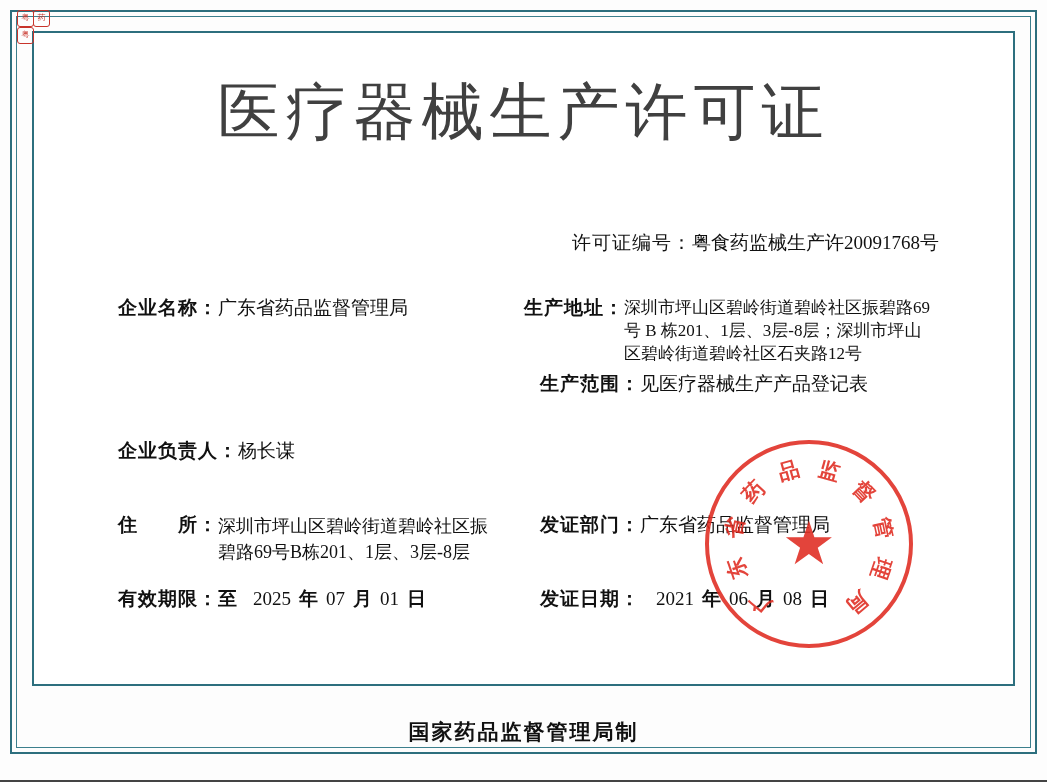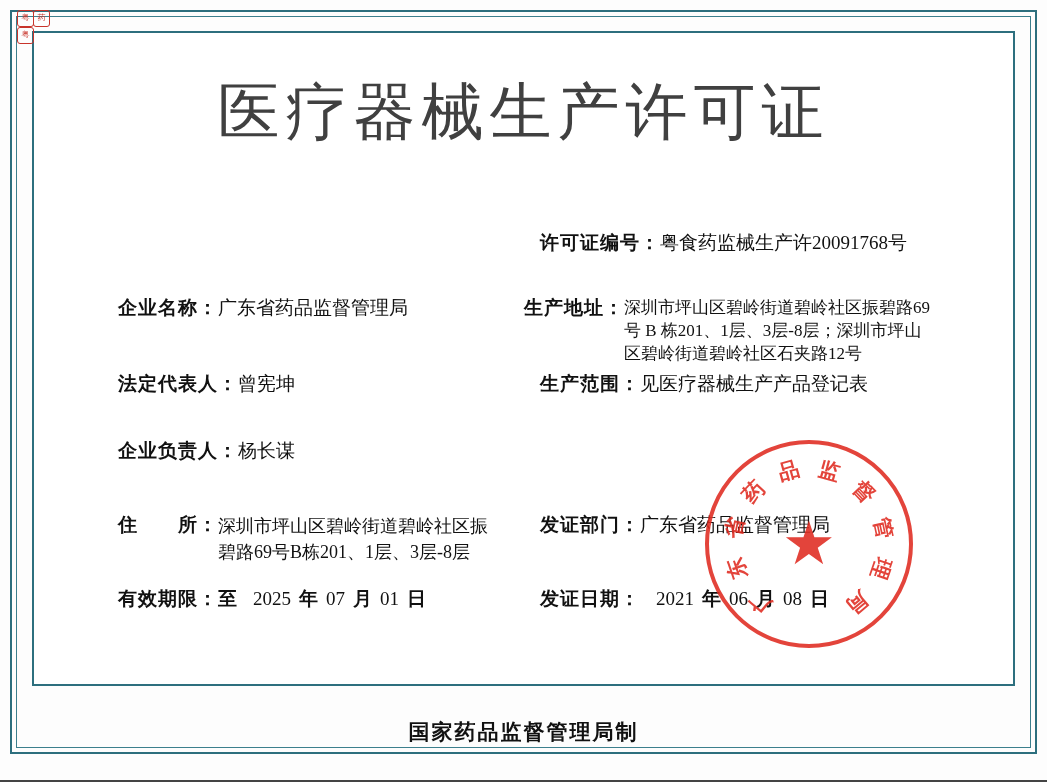--- a/index.html
+++ b/index.html
@@ -103,22 +103,23 @@
 
   
   .license-no {
     position: absolute;
     left: 540px;
     top: 230px;
     font-size: 19px;
     white-space: nowrap;
   }
   .license-no .lbl {
-    font-weight: bold;
+    font-weight: normal;
     letter-spacing: 1px;
+    margin-left: 32px;
   }
   .license-no .val {
     font-weight: normal;
   }
 
   
   .fields {
     position: absolute;
     left: 0;
     top: 0;
@@ -239,23 +240,20 @@
   <div class="license-no">
     <span class="lbl">许可证编号：</span><span class="val">粤食药监械生产许20091768号</span>
   </div>
 
   <div class="fields">
 
     <div class="field f-company">
       <span class="lbl">企业名称：</span><span class="val">广东省药品监督管理局</span>
     </div>
 
-    <div class="field f-legal">
-      <span class="lbl">法定代表人：</span><span class="val">曾宪坤</span>
-    </div>
 
     <div class="field f-manager">
       <span class="lbl">企业负责人：</span><span class="val">杨长谋</span>
     </div>
 
     <div class="field f-address row">
       <span class="lbl">住　　所：</span>
       <span class="val-block">
         <span class="addr-indent">深圳市坪山区碧岭街道碧岭社区振</span>
         <span class="addr-indent">碧路69号B栋201、1层、3层-8层</span>

